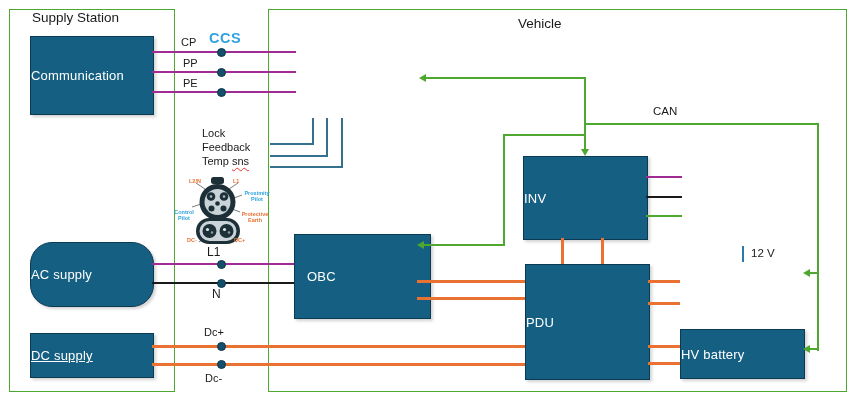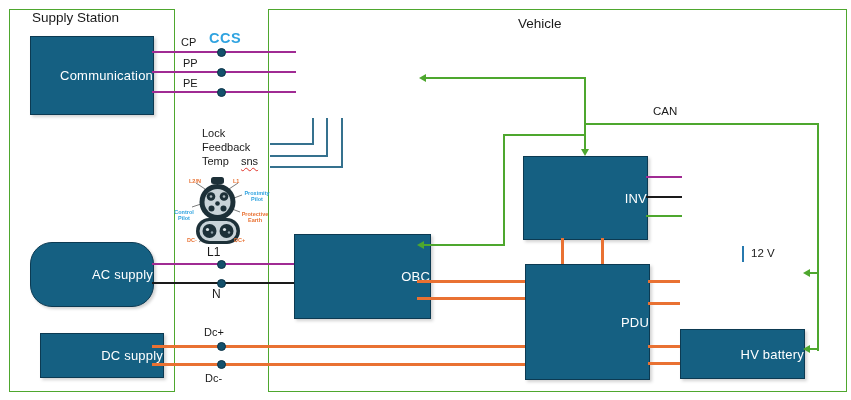--- a/index.html
+++ b/index.html
@@ -1,42 +1,42 @@
 <!DOCTYPE html>
 <html><head>
 <meta charset="utf-8">
 <style>
   html,body{margin:0;padding:0;background:#fff;}
   #canvas{position:relative;width:851px;height:400px;background:#fff;
           font-family:"Liberation Sans", sans-serif;overflow:hidden;}
   .region{position:absolute;border:1.6px solid #4EA72E;background:transparent;}
   .box{position:absolute;background:#156082;border:1px solid #0c3a52;
        box-shadow:2px 2px 3px rgba(0,0,0,0.18);color:#fff;
-       display:flex;align-items:center;justify-content:flex-end;
+       display:flex;align-items:center;justify-content:flex-start;
        font-size:13px;letter-spacing:.2px;}
   .rtitle{position:absolute;color:#1a1a1a;font-size:13.5px;}
   .ccs-title{position:absolute;color:#2FA3E0;font-size:14.5px;font-weight:700;letter-spacing:.5px;}
   .lbl{position:absolute;color:#1a1a1a;font-size:11px;line-height:13px;white-space:nowrap;}
   .hline,.vline{position:absolute;}
   .magenta{background:#A02B93;}
   .black{background:#1a1a1a;}
   .green{background:#4EA72E;}
   .orange{background:#E97132;}
   .steel{background:#35718E;}
   .blue{background:#2779AE;}
   .dot{position:absolute;width:9px;height:9px;border-radius:50%;
        background:#14506B;border:1px solid #0b3347;box-sizing:border-box;}
   .arrow-left{position:absolute;width:0;height:0;
        border-top:4px solid transparent;border-bottom:4px solid transparent;
        border-right:7px solid #4EA72E;}
   .arrow-down{position:absolute;width:0;height:0;
        border-left:4px solid transparent;border-right:4px solid transparent;
        border-top:7px solid #4EA72E;}
   .wavy{text-decoration:underline;text-decoration-style:wavy;
-        text-decoration-color:#E0352B;text-decoration-thickness:1px;text-underline-offset:2px;margin-left:9px;}
+        text-decoration-color:#E0352B;text-decoration-thickness:1px;text-underline-offset:2px;}
   .clabel{position:absolute;font-size:5.5px;line-height:6px;font-weight:700;white-space:pre-line;}
   .c-orange{color:#E97132;}
   .c-blue{color:#2FA3E0;}
 </style>
 </head>
 <body>
 
 <div id="canvas">
 
   <div class="region" style="left:9px;top:9px;width:164px;height:381px;"></div>
@@ -45,21 +45,21 @@
   <div class="rtitle" style="left:32px;top:10px;">Supply Station</div>
   <div class="ccs-title" style="left:209px;top:2px;margin-top:28px;">CCS</div>
   <div class="rtitle" style="left:518px;top:16px;">Vehicle</div>
 
   <div class="box" style="left:30px;top:36px;width:122px;height:77px;">
       <span>Communication</span>
     </div>
   <div class="box" style="left:30px;top:242px;width:122px;height:63px;border-radius:22px;">
       <span>AC supply</span>
     </div>
-  <div class="box" style="left:40px;top:333px;width:122px;height:43px;">
+  <div class="box" style="left:30px;top:333px;width:122px;height:43px;text-decoration:underline;">
       <span>DC supply</span>
     </div>
   <div class="box" style="left:294px;top:234px;width:123px;height:83px;padding-left:12px;">
       <span>OBC</span>
     </div>
   <div class="box" style="left:523px;top:156px;width:123px;height:82px;">
       <span>INV</span>
     </div>
   <div class="box" style="left:525px;top:264px;width:123px;height:114px;">
       <span>PDU</span>

